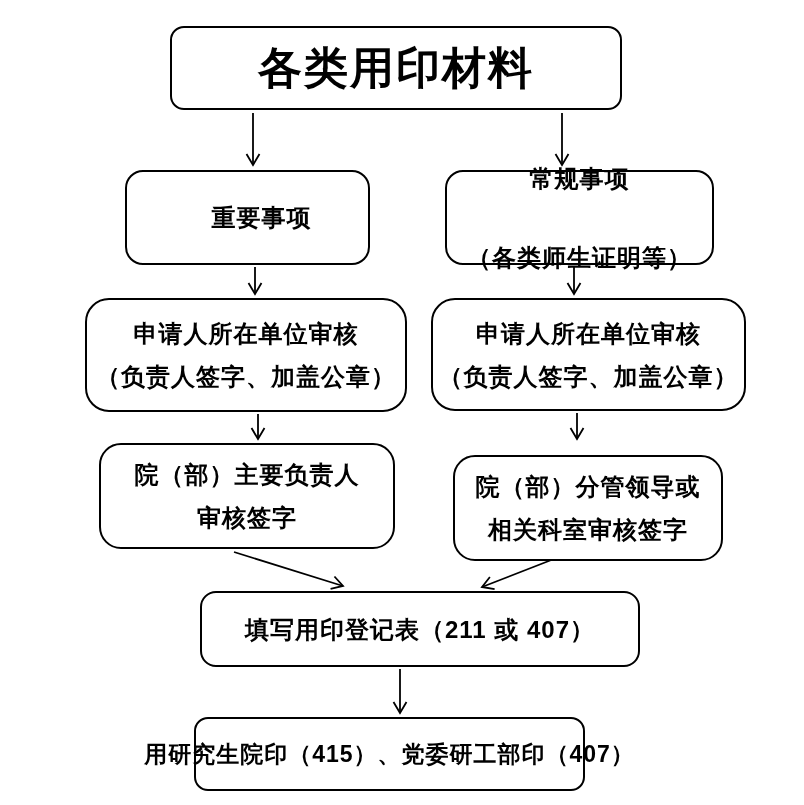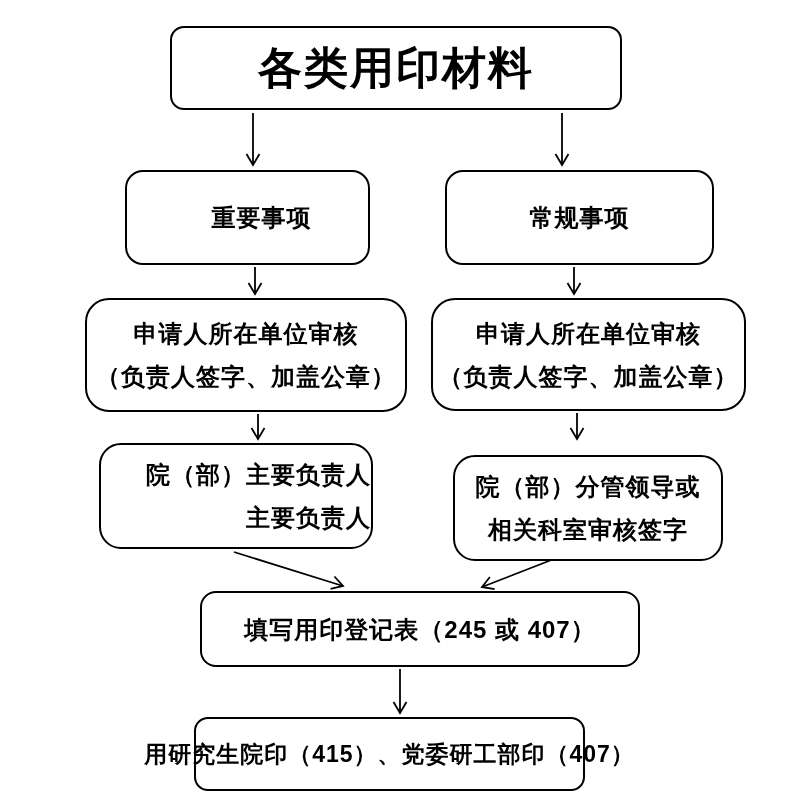--- a/index.html
+++ b/index.html
@@ -47,21 +47,21 @@
   }
   .body-node {
     font-size: 24px;
     line-height: 43px;
     letter-spacing: 1px;
   }
   .node-important  { left: 125px; top: 170px; width: 245px; height: 95px;  border-radius: 18px; padding-left: 28px; }
   .node-routine    { left: 445px; top: 170px; width: 269px; height: 95px;  border-radius: 18px; gap: 36px; }
   .node-unit-left  { left: 85px;  top: 298px; width: 322px; height: 114px; border-radius: 24px; }
   .node-unit-right { left: 431px; top: 298px; width: 315px; height: 113px; border-radius: 24px; }
-  .node-dean       { left: 99px;  top: 443px; width: 274px; height: 106px; border-radius: 22px; align-items: flex-end; }
+  .node-dean       { left: 99px;  top: 443px; width: 296px; height: 106px; border-radius: 22px; }
   .node-leader     { left: 453px; top: 455px; width: 270px; height: 106px; border-radius: 22px; }
   .node-register   { left: 200px; top: 591px; width: 440px; height: 76px;  border-radius: 16px; }
   .node-seal       { left: 194px; top: 717px; width: 391px; height: 74px;  border-radius: 14px; font-size: 23px; }
   .arrow {
     stroke: #000000;
     stroke-width: 1.8;
     fill: none;
   }
 </style>
 </head>
@@ -89,43 +89,44 @@
   <div class="node title-node">
     <span class="line">各类用印材料</span>
   </div>
 
   <div class="node body-node node-important">
     <span class="line">重要事项</span>
   </div>
 
   <div class="node body-node node-routine">
     <span class="line">常规事项</span>
+    <span class="line">（各类师生证明等）</span>
   </div>
 
   <div class="node body-node node-unit-left">
     <span class="line">申请人所在单位审核</span>
     <span class="line">（负责人签字、加盖公章）</span>
   </div>
 
   <div class="node body-node node-unit-right">
     <span class="line">申请人所在单位审核</span>
     <span class="line">（负责人签字、加盖公章）</span>
   </div>
 
   <div class="node body-node node-dean">
     <span class="line">院（部）主要负责人</span>
-    <span class="line">主要负责人</span>
+    <span class="line">审核签字</span>
   </div>
 
   <div class="node body-node node-leader">
     <span class="line">院（部）分管领导或</span>
     <span class="line">相关科室审核签字</span>
   </div>
 
   <div class="node body-node node-register">
-    <span class="line">填写用印登记表（245 或 407）</span>
+    <span class="line">填写用印登记表（211 或 407）</span>
   </div>
 
   <div class="node body-node node-seal">
     <span class="line">用研究生院印（415）、党委研工部印（407）</span>
   </div>
 
 </div>
 
 </body></html>

